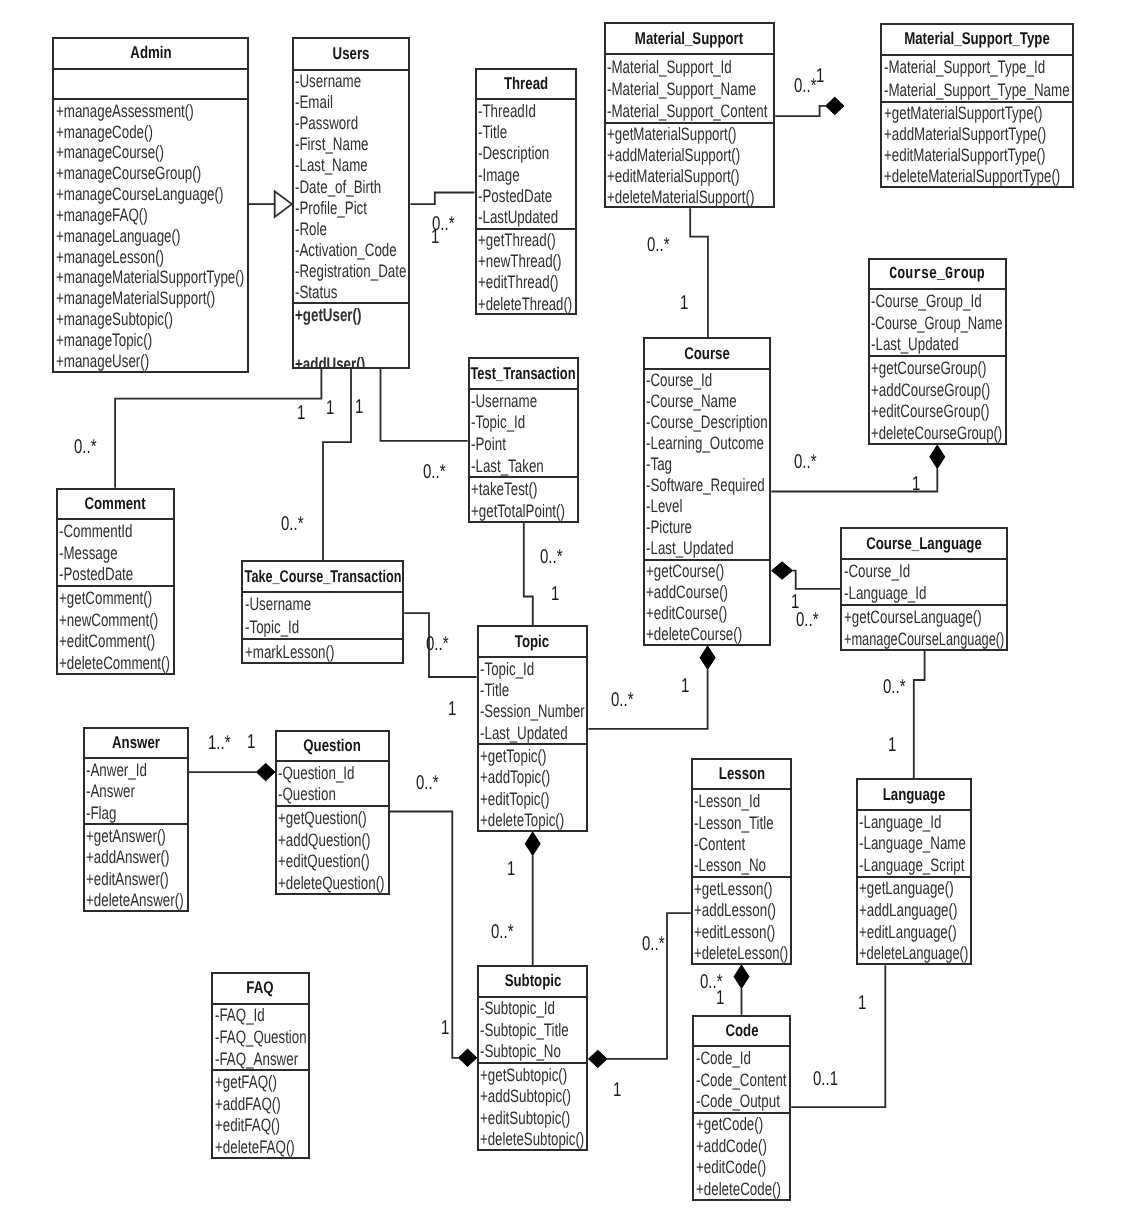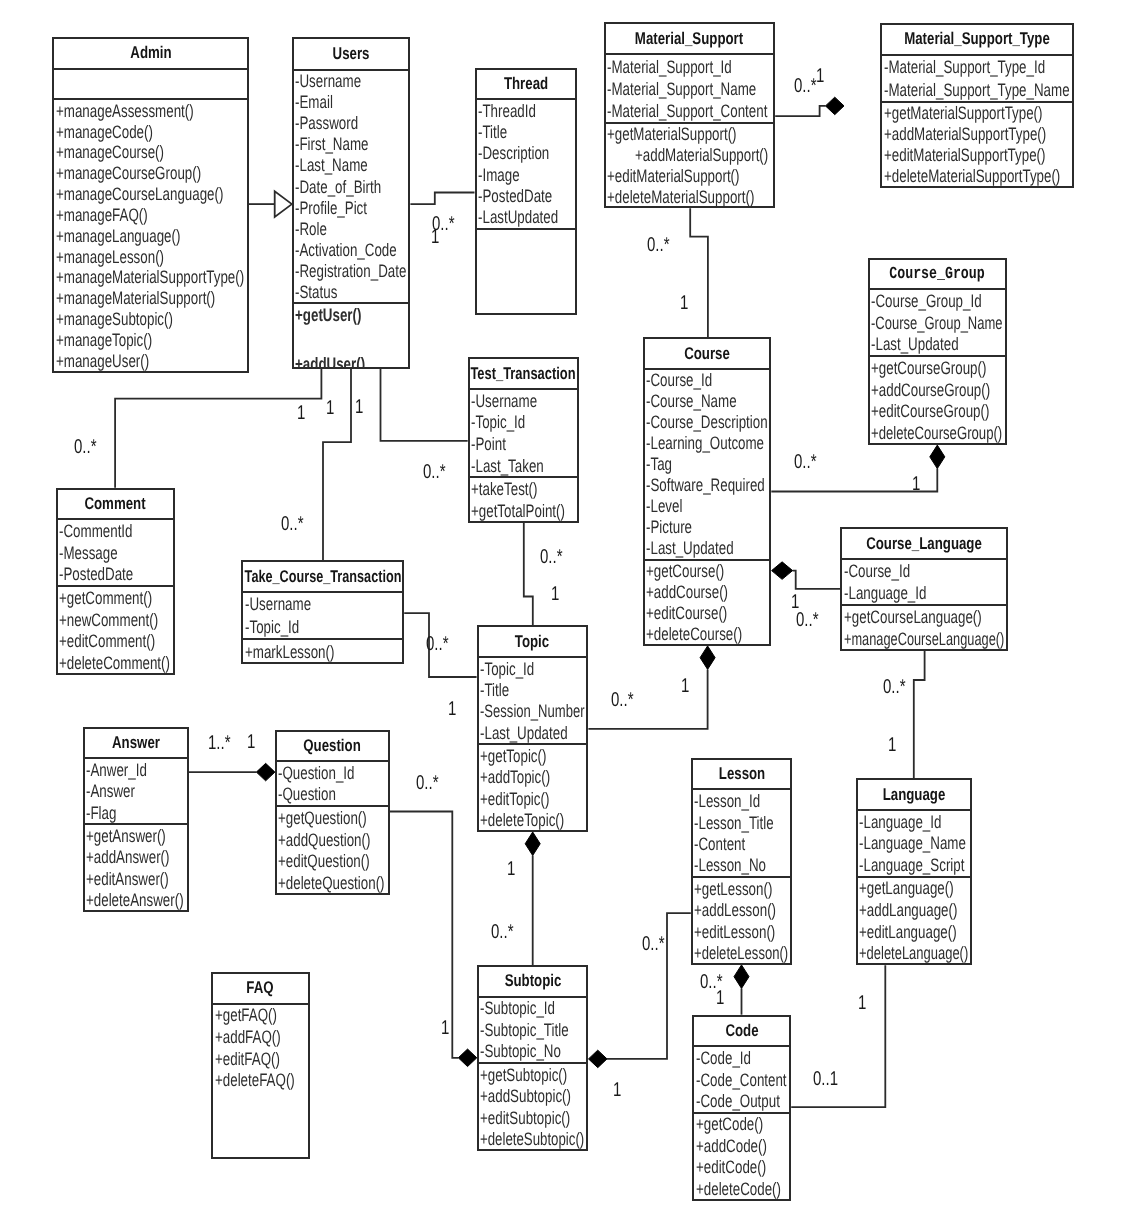--- a/index.html
+++ b/index.html
@@ -207,41 +207,55 @@
           <div class="row" style="height: 21.18px;">
             <i>-Image</i>
           </div>
           <div class="row" style="height: 21.18px;">
             <i>-PostedDate</i>
           </div>
           <div class="row" style="height: 21.18px;">
             <i>-LastUpdated</i>
           </div>
         </div>
+        <div class="sect last" style="height: 84.72px;">
+          <div class="row" style="height: 21.18px;">
+            <i>+getThread()</i>
+          </div>
+          <div class="row" style="height: 21.18px;">
+            <i>+newThread()</i>
+          </div>
+          <div class="row" style="height: 21.18px;">
+            <i>+editThread()</i>
+          </div>
+          <div class="row" style="height: 21.18px;">
+            <i style="transform: translateY(-50%) scaleX(0.7326);">+deleteThread()</i>
+          </div>
+        </div>
       </div>
       <div class="cls" style="left: 603.8px; top: 22.2px; width: 171.4px; height: 186.1px;">
         <div class="title" style="height: 29.3px;">
           <i>Material_Support</i>
         </div>
         <div class="sect" style="height: 66.3px;">
           <div class="row" style="height: 22.1px;">
             <i>-Material_Support_Id</i>
           </div>
           <div class="row" style="height: 22.1px;">
             <i>-Material_Support_Name</i>
           </div>
           <div class="row" style="height: 22.1px;">
             <i>-Material_Support_Content</i>
           </div>
         </div>
         <div class="sect last" style="height: 83.3px;">
           <div class="row" style="height: 20.825px;">
             <i>+getMaterialSupport()</i>
           </div>
-          <div class="row" style="height: 20.825px; margin-left: 28px;">
+          <div class="row" style="height: 20.825px;">
             <i>+addMaterialSupport()</i>
           </div>
           <div class="row" style="height: 20.825px;">
             <i>+editMaterialSupport()</i>
           </div>
           <div class="row" style="height: 20.825px;">
             <i>+deleteMaterialSupport()</i>
           </div>
         </div>
       </div>
@@ -562,20 +576,31 @@
             <i>+editQuestion()</i>
           </div>
           <div class="row" style="height: 21.55px;">
             <i>+deleteQuestion()</i>
           </div>
         </div>
       </div>
       <div class="cls" style="left: 211.2px; top: 972.1px; width: 98.6px; height: 187px;">
         <div class="title" style="height: 28.6px;">
           <i>FAQ</i>
+        </div>
+        <div class="sect" style="height: 64.8px;">
+          <div class="row" style="height: 21.6px;">
+            <i>-FAQ_Id</i>
+          </div>
+          <div class="row" style="height: 21.6px;">
+            <i style="transform: translateY(-50%) scaleX(0.7379);">-FAQ_Question</i>
+          </div>
+          <div class="row" style="height: 21.6px;">
+            <i>-FAQ_Answer</i>
+          </div>
         </div>
         <div class="sect last" style="height: 86.4px;">
           <div class="row" style="height: 21.6px;">
             <i>+getFAQ()</i>
           </div>
           <div class="row" style="height: 21.6px;">
             <i>+addFAQ()</i>
           </div>
           <div class="row" style="height: 21.6px;">
             <i>+editFAQ()</i>

